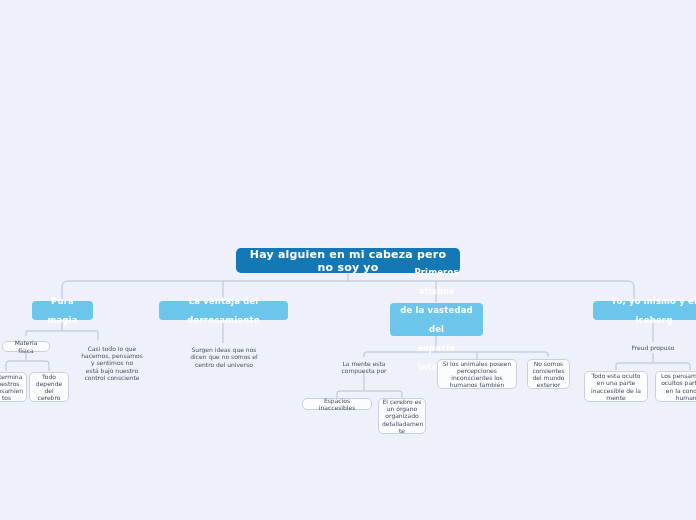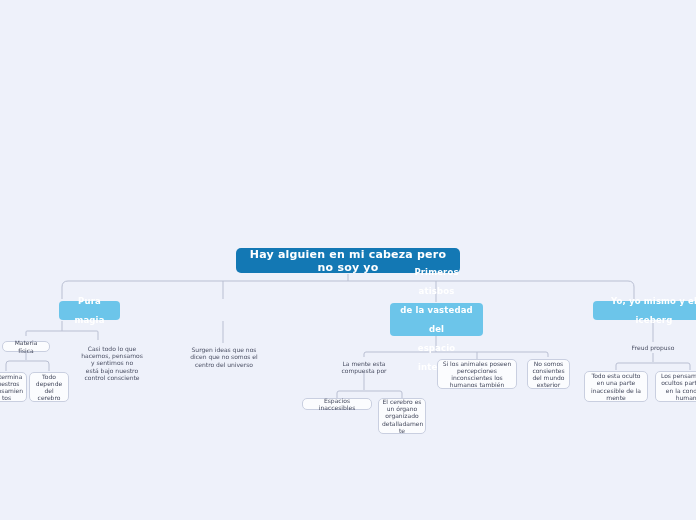--- a/index.html
+++ b/index.html
@@ -114,21 +114,21 @@
       <path d="M653,321 L653,342"></path>
       <path d="M653,353 L653,362"></path>
       <path d="M616,370 L616,365 Q616,363 618,363 L688,363 Q690,363 690,365 L690,370"></path>
     </g>
   </svg>
 
   <div class="node n-root" style="left:236px; top:248px; width:224px; height:25px;">
     <span class="n-inner">Hay alguien en mi cabeza pero no soy yo</span>
   </div>
 
-  <div class="node n-l1" style="left:32px; top:301px; width:61px; height:19px;margin-left:27px;">
+  <div class="node n-l1" style="left:32px; top:301px; width:61px; height:19px;">
     <span class="n-inner">Pura magia</span>
   </div>
 
   <div class="node n-box" style="left:2px; top:341px; width:48px; height:11px;">
     <span class="n-inner">Materia física</span>
   </div>
 
   <div class="node n-box" style="left:-14px; top:372px; width:41px; height:30px;">
     <span class="n-inner">Determina
 nuestros
@@ -143,20 +143,23 @@
   </div>
 
   <div class="node n-text" style="left:68px; top:343px; width:88px; height:40px;">
     <span class="n-inner">Casi todo lo que
 hacemos, pensamos
 y sentimos  no
 está bajo nuestro
 control consciente</span>
   </div>
 
+  <div class="node n-l1" style="left:159px; top:301px; width:129px; height:19px;">
+    <span class="n-inner">La ventaja del derrocamiento</span>
+  </div>
 
   <div class="node n-text" style="left:178px; top:344px; width:92px; height:26px;">
     <span class="n-inner">Surgen ideas que nos
 dicen que no somos el
 centro del universo</span>
   </div>
 
   <div class="node n-l1" style="left:390px; top:303px; width:93px; height:33px;">
     <span class="n-inner">Primeros atisbos
 de la vastedad del

